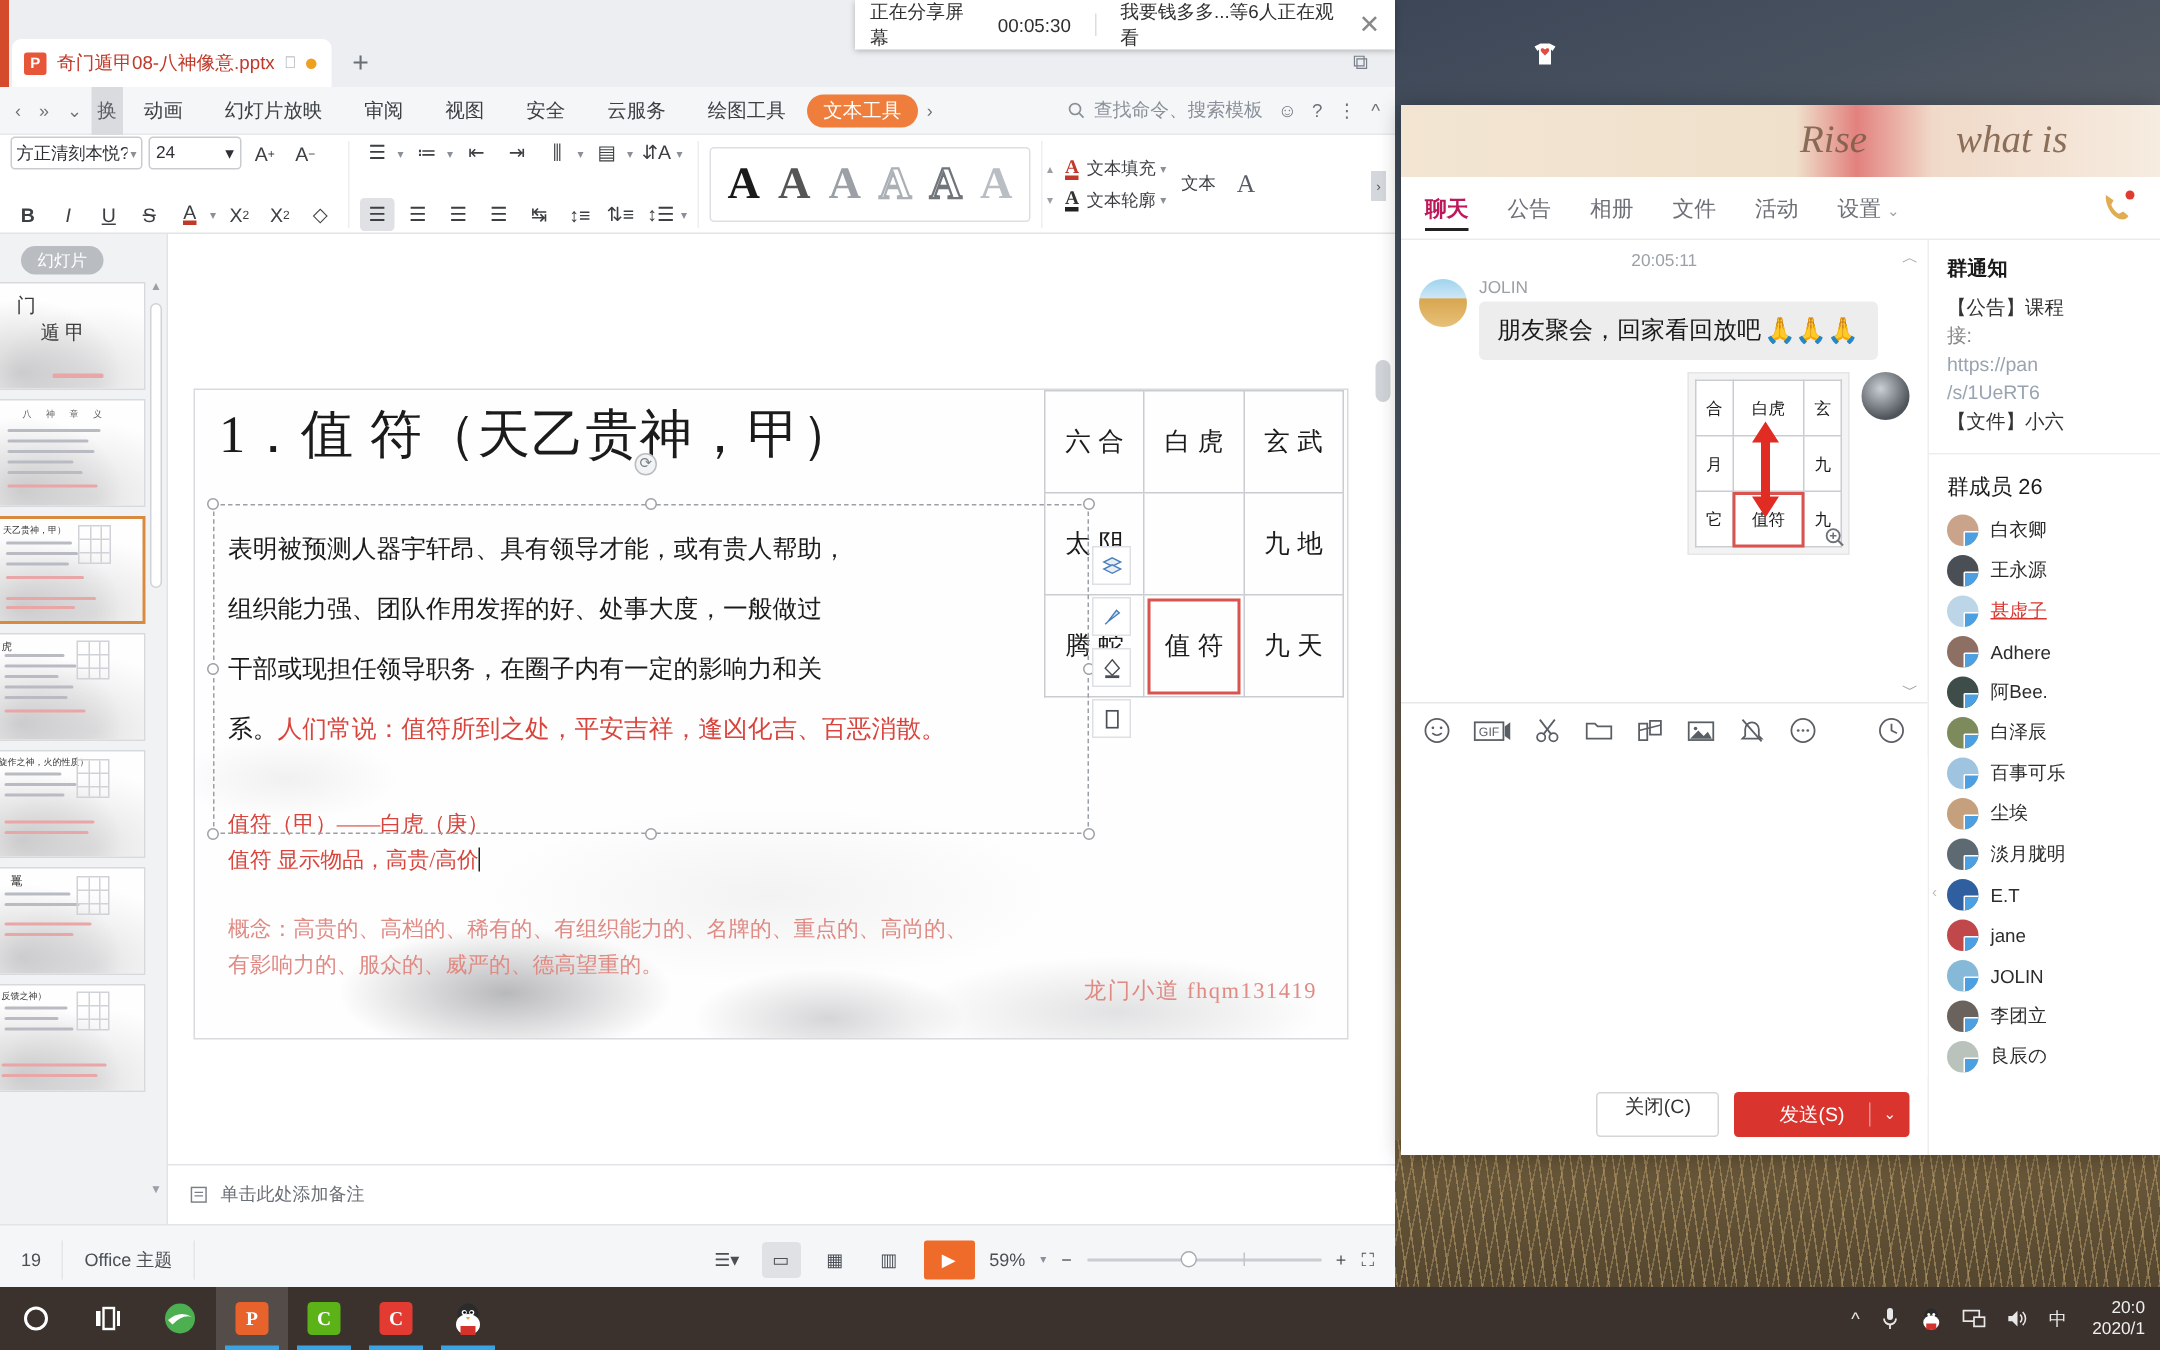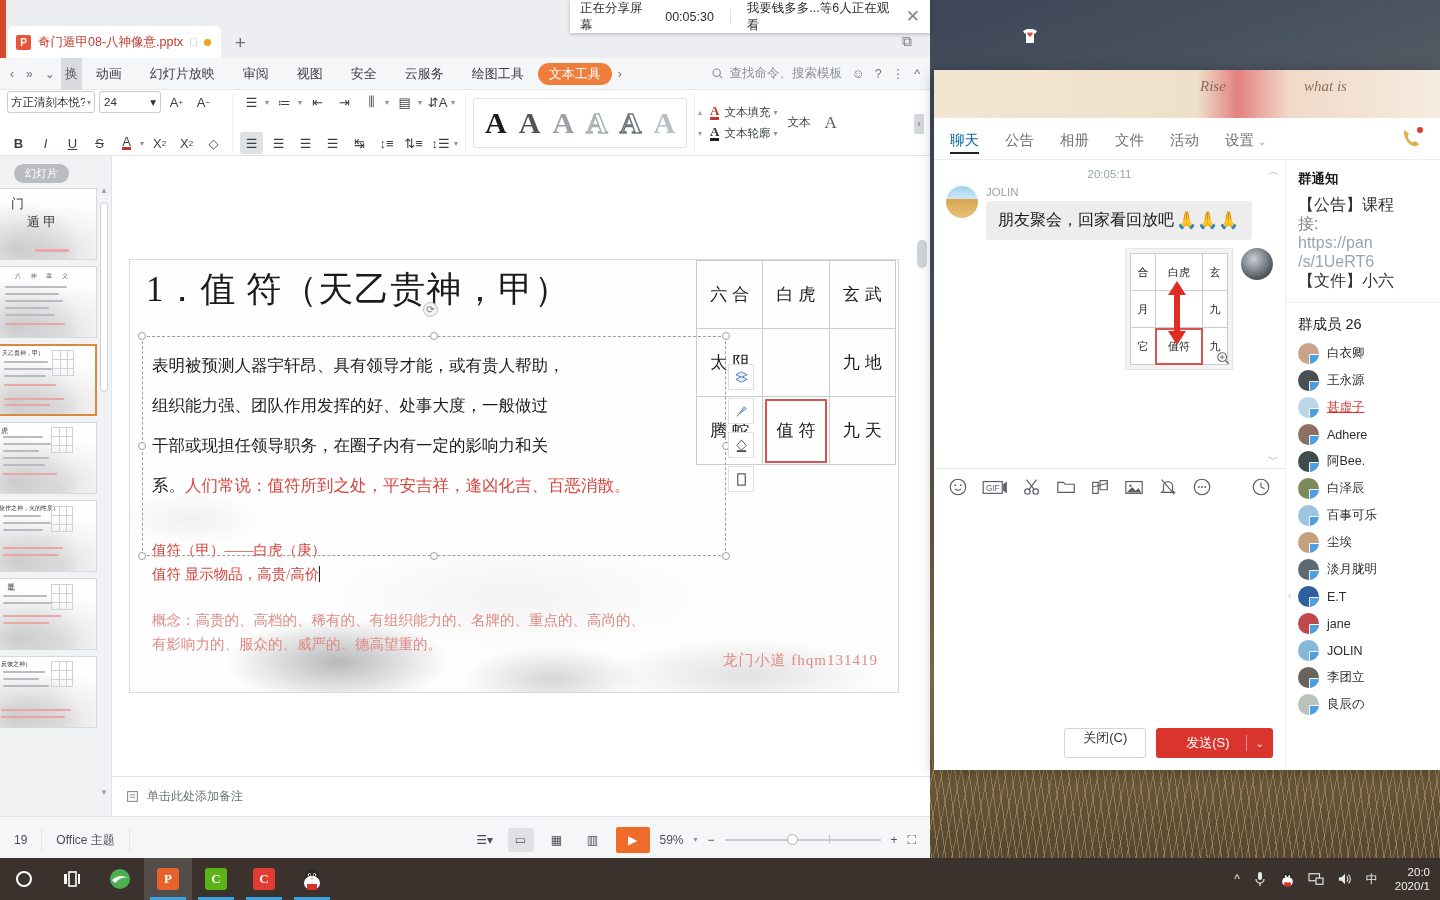--- a/index.html
+++ b/index.html
@@ -163,25 +163,25 @@
   #zoomtick{position:absolute;left:104px;top:-4px;width:1px;height:9px;background:#c2c5ca;}
 
   
   #qq{position:absolute;left:934px;top:70px;width:506px;height:700px;background:#fff;
     box-shadow:0 2px 14px rgba(0,0,0,.30);overflow:hidden;}
   #qq-header{height:48px;position:relative;overflow:hidden;
     background:linear-gradient(90deg,#f2e5d2 0%,#efe0cb 52%,#e2817e 60%,#f0d9c8 70%,#f6ece0 100%);}
   #qq-title{position:absolute;left:0;right:0;top:13px;text-align:center;color:rgba(255,255,255,.92);
     font-size:15px;letter-spacing:1px;}
   #qq-header .kanji{position:absolute;top:8px;font-family:"Liberation Serif",serif;
-    color:#7a5b46;font-style:italic;font-size:15px;opacity:.85;}
+    color:#7a5b46;font-style:italic;font-size:26px;opacity:.85;}
   #qq-tabs{height:42px;display:flex;align-items:center;padding:0 0 0 16px;gap:26px;
     border-bottom:1px solid #ececec;position:relative;background:#fff;}
   .qtab{font-size:14.5px;color:#6d7177;cursor:pointer;position:relative;height:42px;line-height:44px;}
-  .qtab.active{color:#0369a1;font-weight:normal;}
+  .qtab.active{color:#be185d;font-weight:bold;}
   .qtab.active:after{content:"";position:absolute;left:0;right:0;bottom:6px;height:2px;background:#222;}
   #qq-phone{position:absolute;right:16px;top:8px;width:26px;height:26px;}
   #qq-main{display:flex;height:610px;}
   #qq-msgs{width:352px;position:relative;background:#fff;border-right:1px solid #eee;}
   #msg-scroll{position:absolute;left:0;right:0;top:0;height:304px;overflow:hidden;}
   #msg-time{text-align:center;font-size:11.5px;color:#9aa0a6;padding:8px 0 4px;}
   .msg{display:flex;gap:8px;padding:2px 12px 6px;}
   .msg .av{width:32px;height:32px;border-radius:50%;flex:none;overflow:hidden;
     background:linear-gradient(180deg,#9fd4ef 0%,#cfe6f5 40%,#d9a64f 41%,#e6c179 100%);}
   .msg .col{display:flex;flex-direction:column;gap:3px;}
@@ -213,21 +213,21 @@
   #btn-send{background:#d9352e;border-radius:3px;height:30px;display:flex;align-items:center;
     color:#fff;font-size:13px;cursor:pointer;padding-left:14px;}
   #btn-send .lbl{padding:0 16px;}
   #btn-send .sp{width:1px;height:16px;background:rgba(255,255,255,.45);}
   #btn-send .cv{padding:0 9px;font-size:10px;}
 
   
   #qq-side{flex:1;position:relative;background:#fff;overflow:hidden;}
   #notice{padding:10px 10px 12px 12px;border-bottom:1px solid #eee;}
   #notice h4{font-size:13.5px;color:#1a1a1a;margin-bottom:7px;}
-  #notice .ln{font-size:16px;color:#888;line-height:19px;white-space:nowrap;overflow:hidden;}
+  #notice .ln{font-size:13px;color:#888;line-height:19px;white-space:nowrap;overflow:hidden;}
   #notice .ln.dark{color:#333;}
   #notice .ln.lnk{color:#9aa4b0;}
   #members-hd{font-size:14.5px;color:#1a1a1a;padding:12px 12px 6px;}
   .mrow{display:flex;align-items:center;gap:8px;padding:3px 12px;font-size:12.5px;color:#2c2c2c;
     cursor:pointer;white-space:nowrap;}
   .mrow .mav{width:21px;height:21px;border-radius:50%;flex:none;position:relative;overflow:hidden;}
   .mrow .mav:after{content:"";position:absolute;right:-1px;bottom:-1px;width:9px;height:9px;
     background:#4c9fe0;border:1.5px solid #fff;border-radius:1px;}
   .mrow.hl{color:#d9352e;font-weight:normal;}
   .mrow.hl .nm{text-decoration:underline;}

